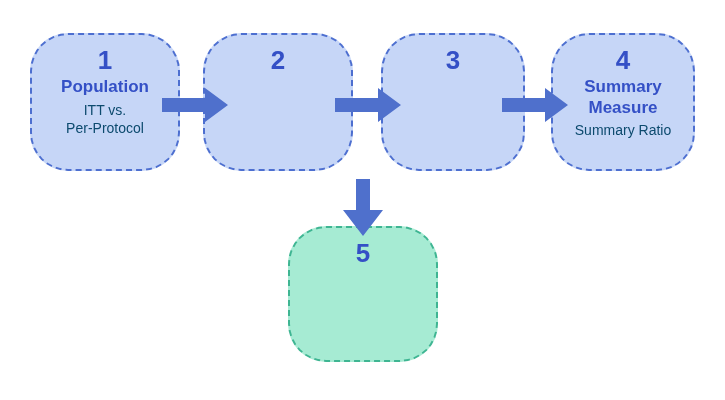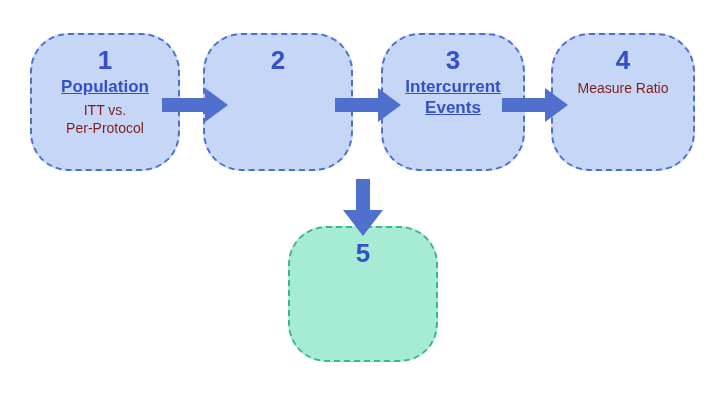--- a/index.html
+++ b/index.html
@@ -38,26 +38,25 @@
     color: #3450c6;
     line-height: 1.2;
   }
   .step-title {
     font-size: 17px;
     font-weight: 800;
     color: #3450c6;
     line-height: 1.2;
     white-space: pre-line;
     margin-top: 1px;
-    text-decoration: underline;
   }
   .step-body {
     font-size: 14px;
     font-weight: 400;
-    color: #7f1d1d;
+    color: #0c4a6e;
     line-height: 1.35;
     white-space: pre-line;
     margin-top: 3px;
   }
   .arrow {
     position: absolute;
     display: block;
   }
   
   #box-1 { left: 30px;  top: 33px;  width: 150px; height: 138px; }
@@ -82,27 +81,27 @@
     <div class="step-body">ITT vs.
 Per-Protocol</div>
   </div>
 
   <div class="box" id="box-2">
     <div class="step-number">2</div>
   </div>
 
   <div class="box" id="box-3">
     <div class="step-number">3</div>
-    <div class="step-title">Intercurrent
-Events</div>
   </div>
 
   <div class="box" id="box-4">
     <div class="step-number">4</div>
-    <div class="step-body">Measure Ratio</div>
+    <div class="step-title">Summary
+Measure</div>
+    <div class="step-body">Summary Ratio</div>
   </div>
 
   <div class="box green" id="box-5">
     <div class="step-number">5</div>
   </div>
 
   <svg class="arrow" id="arrow-1" width="66" height="34" viewBox="0 0 66 34">
     <polygon points="0,10 43,10 43,0 66,17 43,34 43,24 0,24" fill="#4f70cc"></polygon>
   </svg>
 

